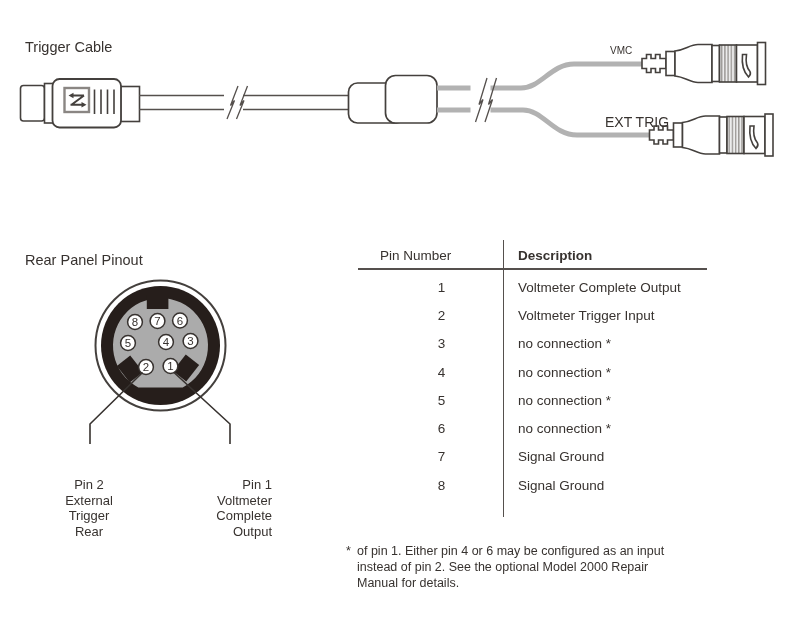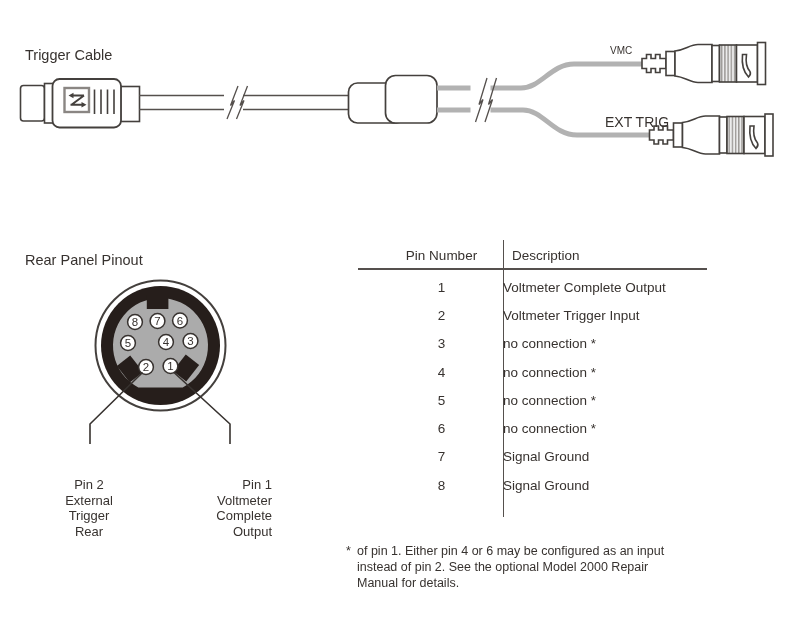--- a/index.html
+++ b/index.html
@@ -6,39 +6,39 @@
   body{
     width:790px;height:632px;background:#ffffff;overflow:hidden;
     font-family:"Liberation Sans", sans-serif;color:#37322f;
     position:relative;
   }
   .stage{position:absolute;inset:0;width:790px;height:632px;}
   svg.layer{position:absolute;left:0;top:0;}
   svg text{font-family:"Liberation Sans", sans-serif;}
 
   .lbl{position:absolute;white-space:nowrap;color:#37322f;}
-  .lbl-trigger-cable{left:25px;top:47px;font-size:14.5px;}
+  .lbl-trigger-cable{left:25px;top:39px;font-size:14.5px;}
   .lbl-vmc{left:610px;top:45px;font-size:10px;}
   .lbl-ext-trig{left:605px;top:114px;font-size:14px;}
   .lbl-rear-panel{left:25px;top:252px;font-size:14.5px;}
 
   .callout{position:absolute;width:82px;text-align:center;font-size:13px;line-height:15.6px;color:#37322f;margin-top:28px;}
   .callout-left{left:48px;top:449px;}
   .callout-right{left:190px;top:449px;text-align:right;}
 
   .pin-table{position:absolute;left:358px;top:240px;width:350px;}
   .thead{display:flex;height:29px;}
-  .th-pin{width:145px;box-sizing:border-box;padding:8px 0 0 22px;text-align:center;font-size:13.5px;}
-  .th-desc{box-sizing:border-box;padding:8px 0 0 9px;font-size:13.5px;}
+  .th-pin{width:145px;box-sizing:border-box;padding:8px 0 0 22px;font-size:13.5px;}
+  .th-desc{box-sizing:border-box;padding:8px 0 0 15px;font-size:13.5px;font-weight:bold;}
   .head-rule{position:absolute;left:358px;top:268px;width:349px;height:1.6px;background:#55504d;}
   .col-divider{position:absolute;left:503px;top:240px;width:1.4px;height:277px;background:#55504d;}
   .tbody{position:absolute;left:358px;top:273px;width:350px;}
   .trow{display:flex;height:28.3px;align-items:center;}
   .tcell-pin{width:145px;box-sizing:border-box;padding-left:22px;text-align:center;font-size:13.5px;}
-  .tcell-desc{box-sizing:border-box;font-size:13.5px;}
+  .tcell-desc{box-sizing:border-box;padding-left:15px;font-size:13.5px;}
 
   .footnote{position:absolute;left:346px;top:544px;width:380px;display:flex;font-size:12.5px;line-height:15.9px;color:#37322f;}
   .fn-marker{width:11px;flex:0 0 11px;}
   .fn-lines{flex:1;}
 </style>
 </head>
 <body>
 
 <div class="stage">
 

